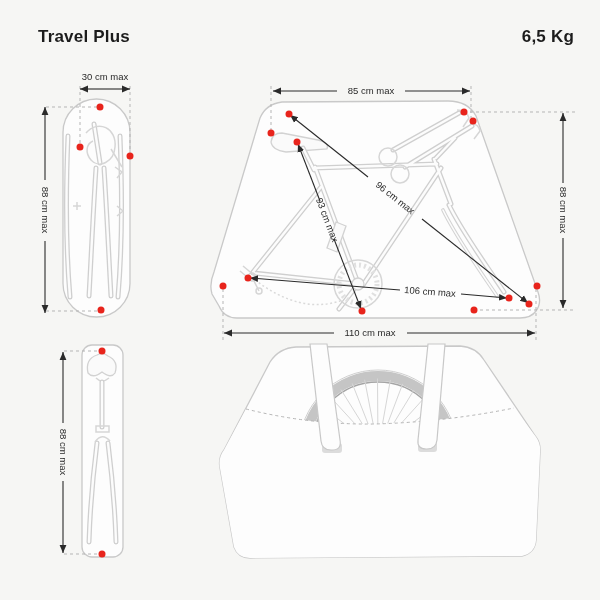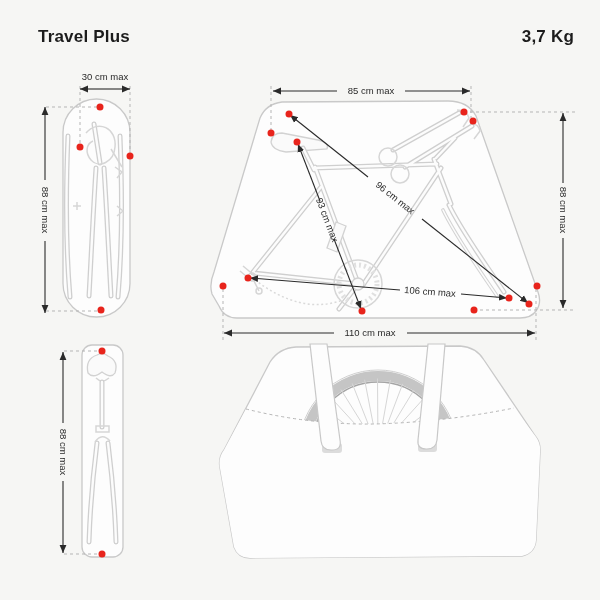--- a/index.html
+++ b/index.html
@@ -20,21 +20,21 @@
   .tubeIs{stroke:#fcfcfc;stroke-width:1.6;fill:none;stroke-linecap:round;}
   .dot{fill:#e8241c;}
   .lbl{font-family:"Liberation Sans",sans-serif;font-size:9.5px;fill:#2a2a2a;text-anchor:middle;}
 </style>
 </head>
 <body>
 
 <div class="stage">
 
   <div class="hdr left">Travel Plus</div>
-  <div class="hdr right">3,7 Kg</div>
+  <div class="hdr right">6,5 Kg</div>
 
   <svg width="600" height="600" viewBox="0 0 600 600">
     <defs>
       <marker id="arr" markerWidth="10" markerHeight="9" refX="8" refY="4" orient="auto" markerUnits="userSpaceOnUse">
         <path d="M0,0.6 L8,4 L0,7.4 Z" fill="#2a2a2a"></path>
       </marker>
     </defs>
 
     <g>
       <rect class="bagout" x="63" y="99" width="67" height="218" rx="33.5"></rect>

